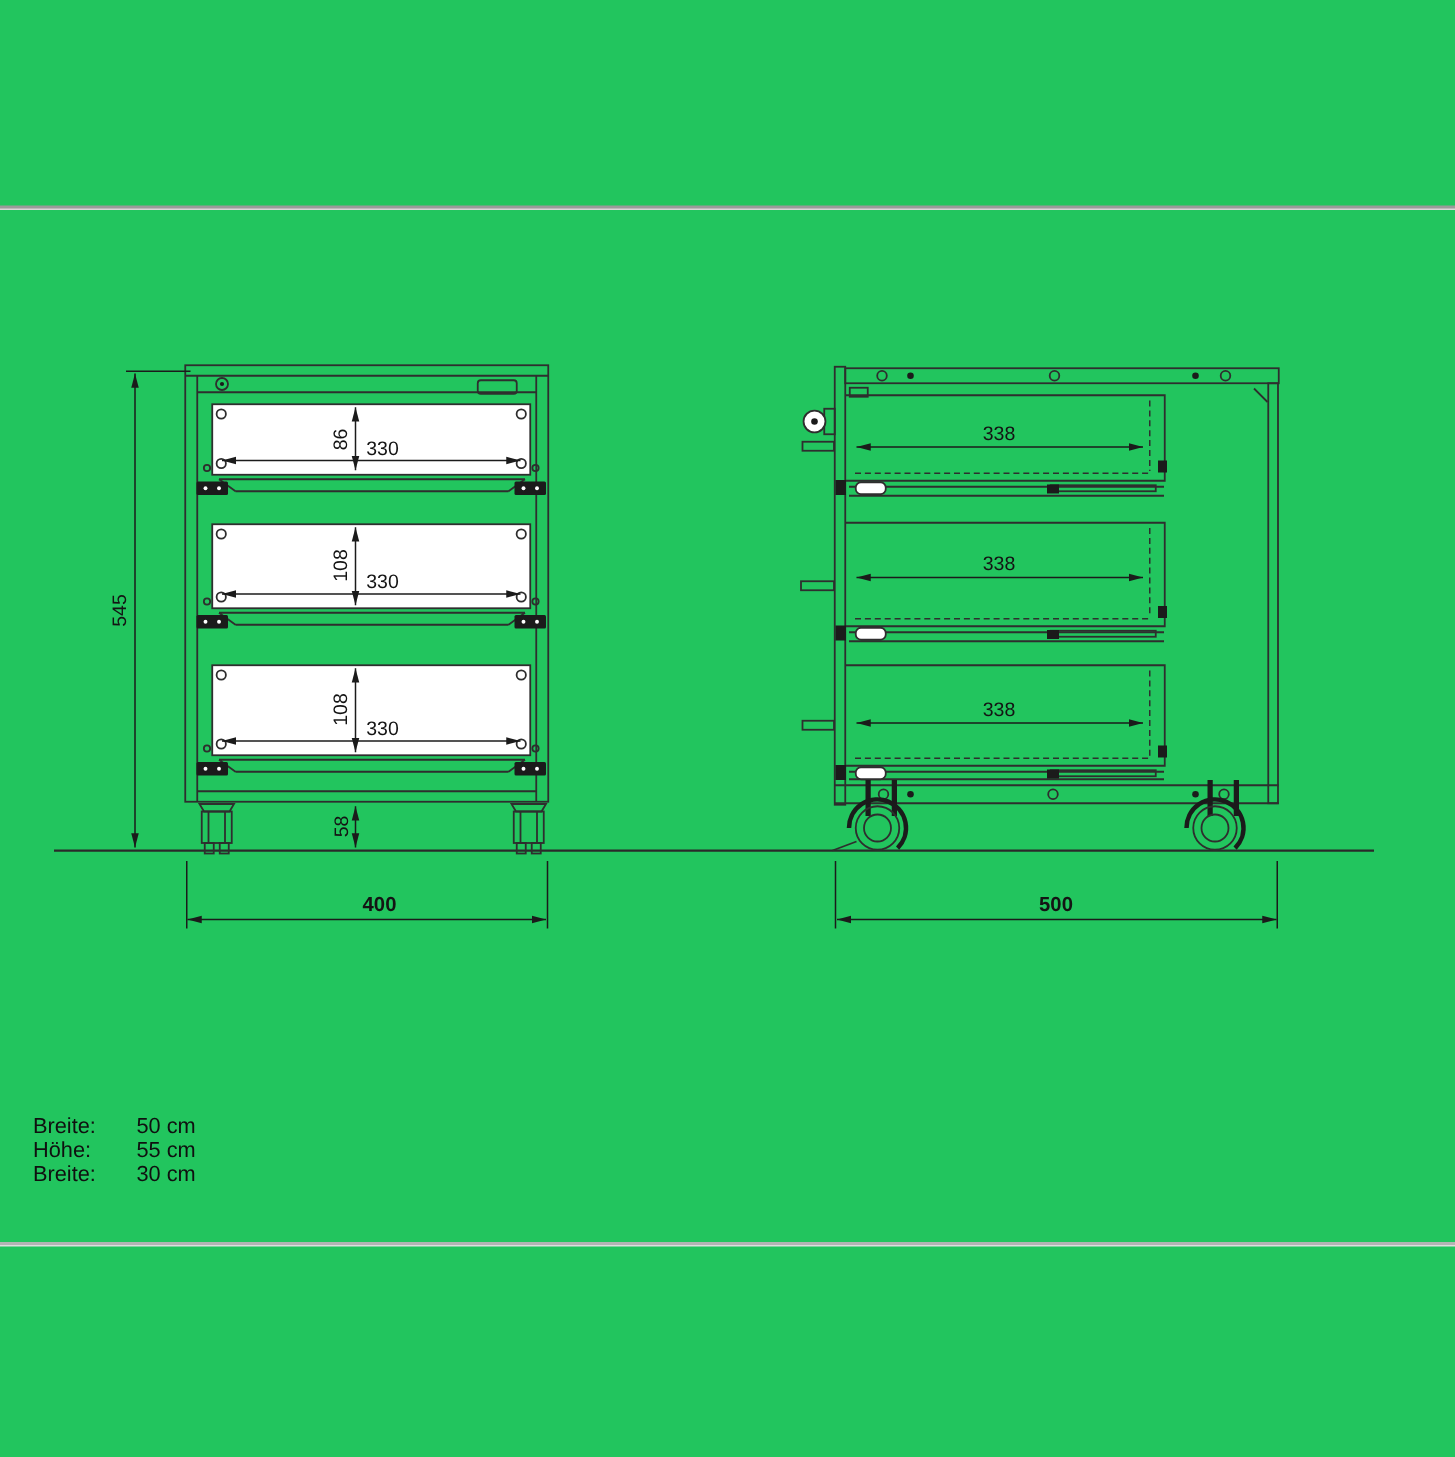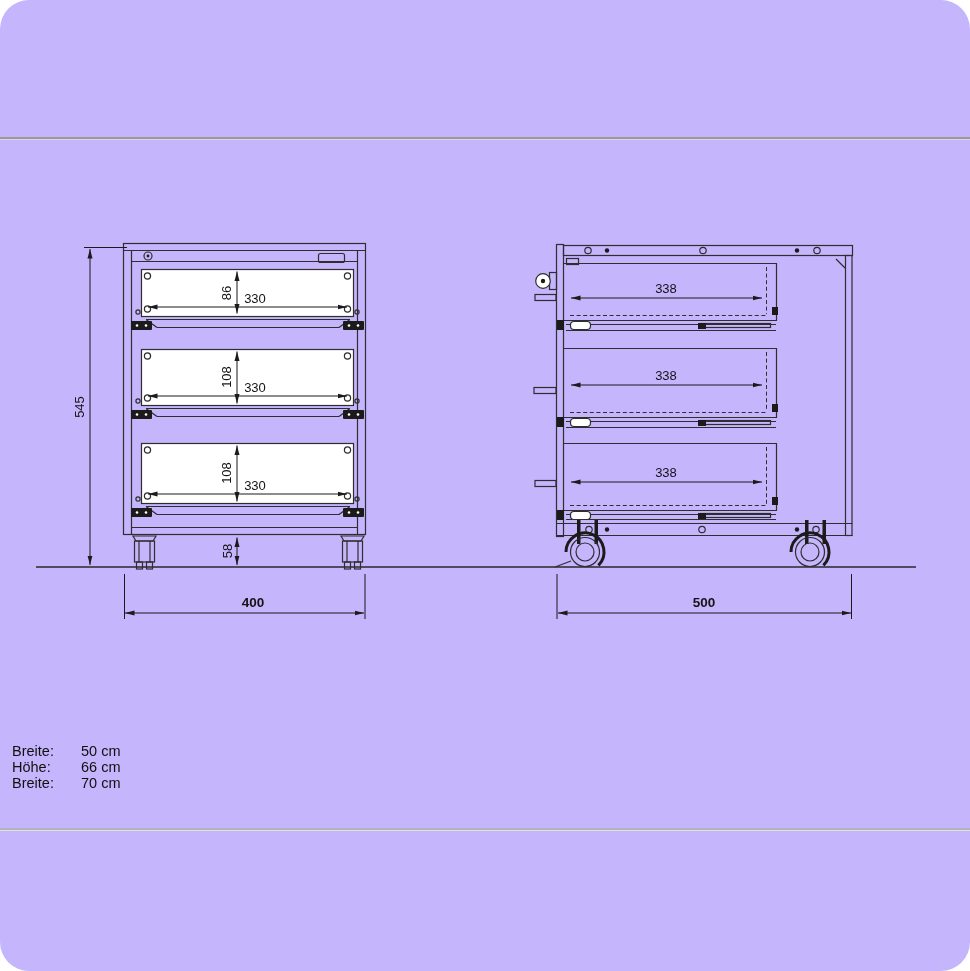--- a/index.html
+++ b/index.html
@@ -1,36 +1,36 @@
 <!DOCTYPE html>
 <html><head>
 <meta charset="utf-8">
 <style>
   * { margin:0; padding:0; box-sizing:border-box; }
   html,body { width:970px; height:971px; background:#ffffff; font-family:"Liberation Sans",sans-serif; }
-  .page { position:relative; width:970px; height:971px; background:#c4b5fd; overflow:hidden;border-radius:29px; }
+  .page { position:relative; width:970px; height:971px; background:#22c55e; overflow:hidden; }
 
   .divider { position:absolute; left:0; width:970px; }
   .divider-top    { top:137px; height:2px; background:#9a9a9a; box-shadow:0 1px 0 #d8d8d8; }
   .divider-bottom { top:828px; height:2px; background:#b4b4b4; box-shadow:0 1px 0 #dedede; }
 
   svg.drawing { position:absolute; left:0; top:0; }
 
   .ln  { fill:none; stroke:#2e2e2e; stroke-width:1.2; }
   .lnf { fill:#ffffff; stroke:#2e2e2e; stroke-width:1.2; }
   .gnd { fill:none; stroke:#2a2a2a; stroke-width:1.5; }
   .dsh { fill:none; stroke:#2e2e2e; stroke-width:1; stroke-dasharray:4 2.6; }
   .dk  { fill:#1b1b1b; stroke:none; }
   .wdot{ fill:#ffffff; stroke:none; }
   .dim { fill:none; stroke:#1b1b1b; stroke-width:1; }
   .ext { fill:none; stroke:#1b1b1b; stroke-width:1; }
   text { fill:#141414; font-size:13px; font-family:"Liberation Sans",sans-serif; }
   text.big { font-size:13.5px; font-weight:700; }
 
-  .specs { position:absolute; left:12px; top:743px; font-size:14.5px; line-height:16px; color:#101010; }
+  .specs { position:absolute; left:22px; top:743px; font-size:14.5px; line-height:16px; color:#101010; }
   .spec-row { display:flex; }
   .spec-label { width:69px; }
 </style>
 </head>
 <body>
 
 <div class="page">
 
   <div class="divider divider-top"></div>
   <div class="divider divider-bottom"></div>
@@ -278,21 +278,21 @@
     </g>
   </svg>
 
   <div class="specs">
     <div class="spec-row">
       <span class="spec-label">Breite:</span>
       <span class="spec-value">50 cm</span>
     </div>
     <div class="spec-row">
       <span class="spec-label">Höhe:</span>
-      <span class="spec-value">66 cm</span>
+      <span class="spec-value">55 cm</span>
     </div>
     <div class="spec-row">
       <span class="spec-label">Breite:</span>
-      <span class="spec-value">70 cm</span>
+      <span class="spec-value">30 cm</span>
     </div>
   </div>
 
 </div>
 
 </body></html>

